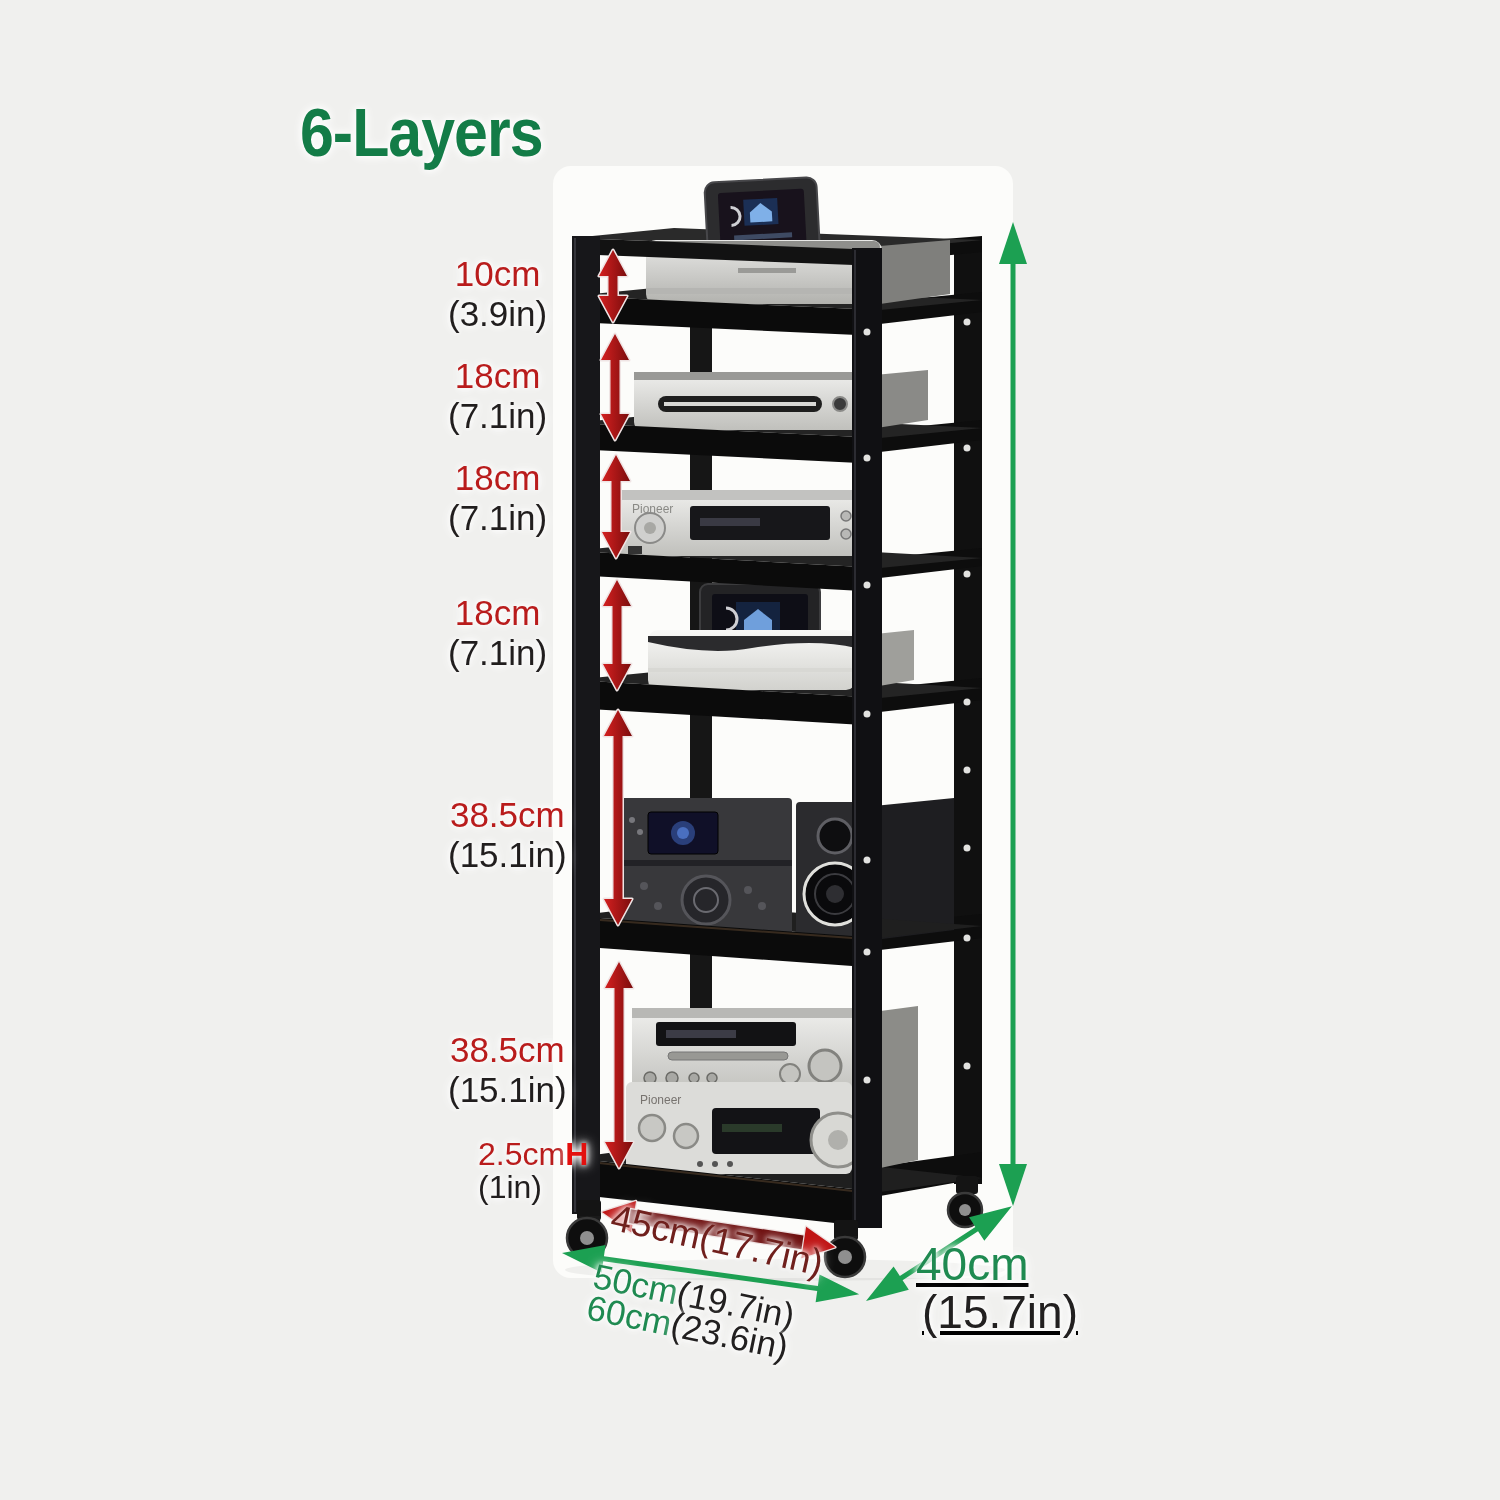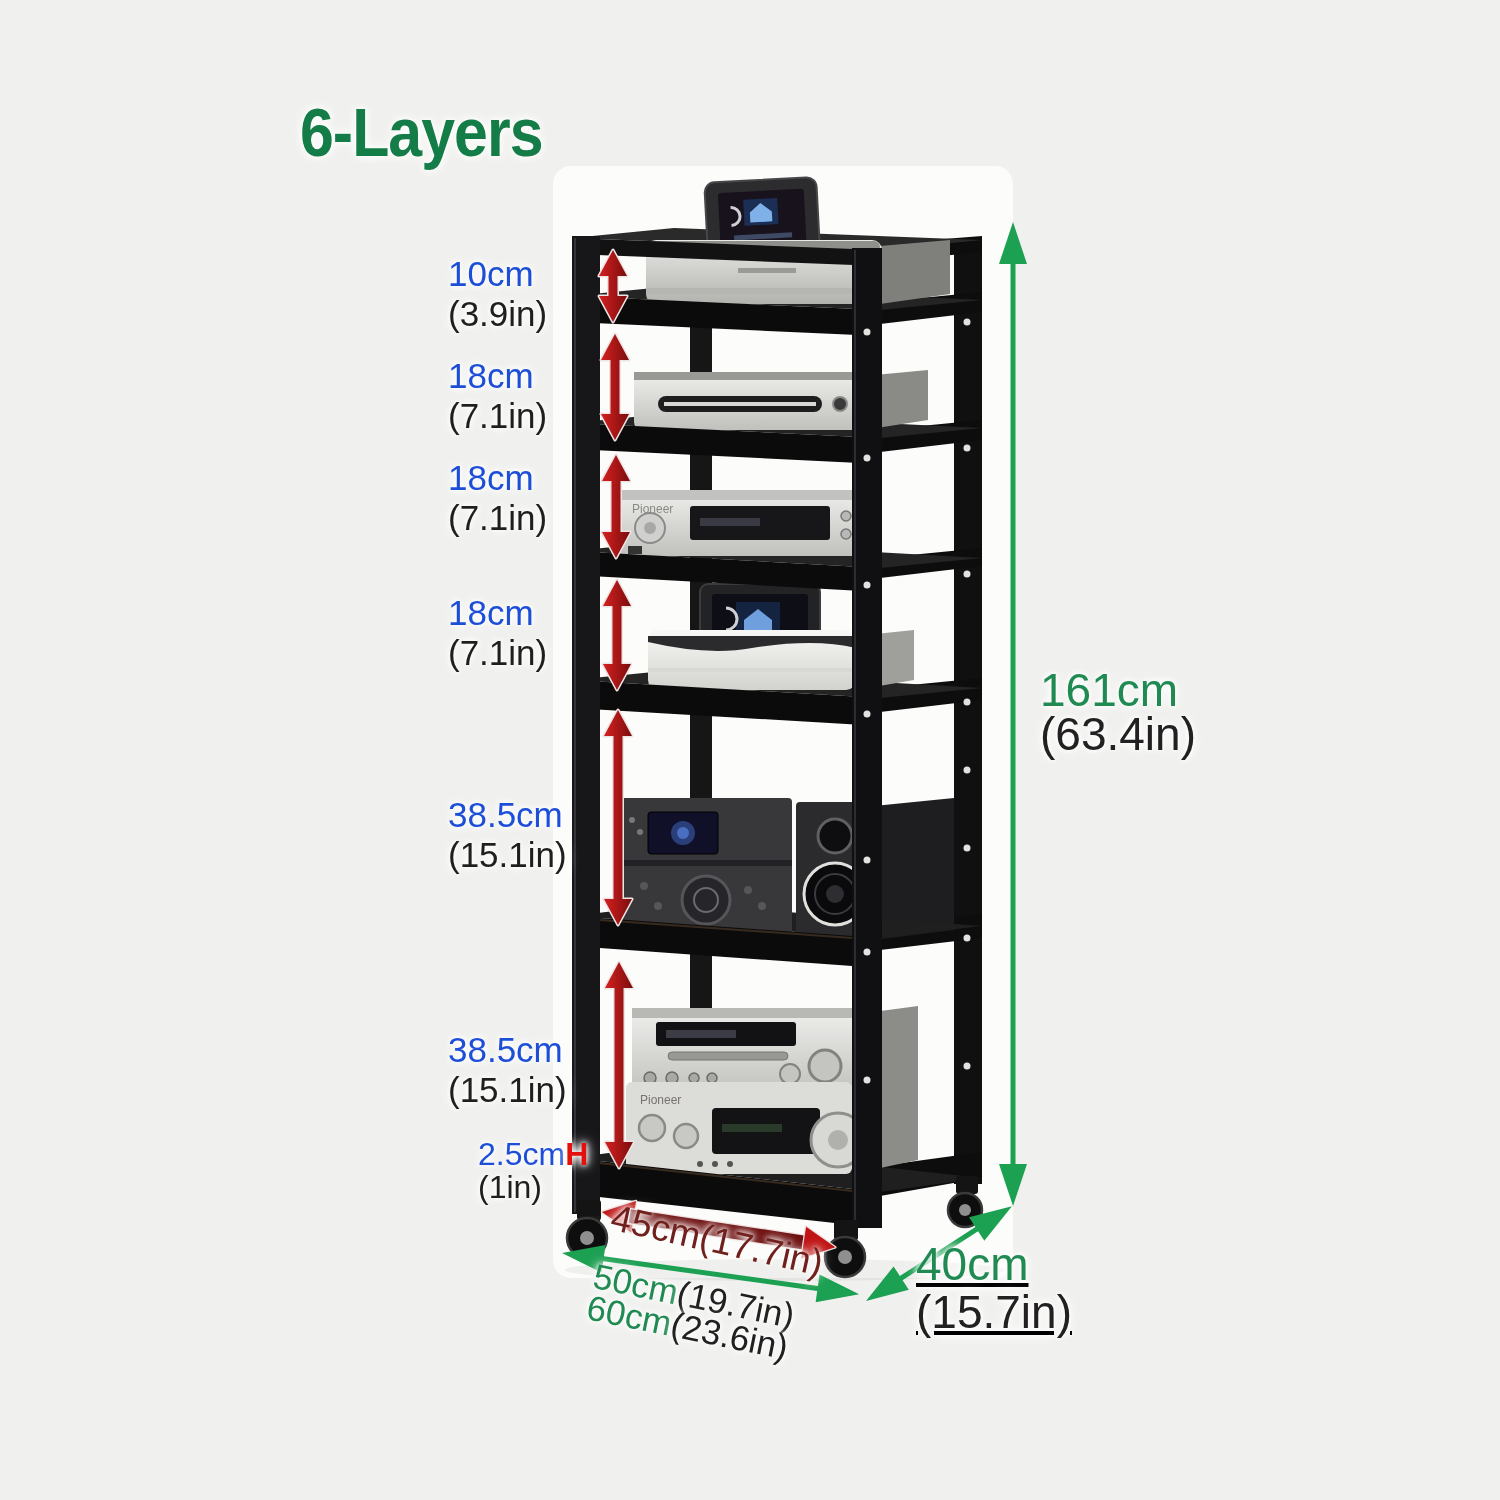--- a/index.html
+++ b/index.html
@@ -14,21 +14,21 @@
     font-size:64px;font-weight:bold;color:#137c47;
     letter-spacing:-1px;transform:scale(.95,1.08);transform-origin:left top;
     text-shadow:0 0 6px #fff,0 0 12px #fff;
     white-space:nowrap;
   }
   .dim{
     position:absolute;white-space:nowrap;
     font-size:35px;line-height:40px;
     text-shadow:0 0 5px #fff,0 0 9px #fff,0 0 14px #fff;
   }
-  .dim .cm{color:#1d4ed8;display:block;}
+  .dim .cm{color:#b91c1c;display:block;text-align:center;}
   .dim .in{color:#211e1e;display:block;text-align:center;}
   .marker{color:#e3100e;font-weight:bold;}
   .g-val{color:#1f8a51;}
   .d-val{color:#222020;}
   .big{font-size:46px;line-height:44px;}
   .rot{transform-origin:left top;}
   #lbl-45{left:616px;top:1198px;font-size:37px;color:#70201d;transform:rotate(12.5deg);}
   #lbl-5060{left:597px;top:1260px;font-size:35px;line-height:32px;transform:rotate(11.5deg);}
   #lbl-height{left:1040px;top:668px;}
   #lbl-depth{left:916px;top:1240px;line-height:48px;text-decoration:underline;}
@@ -309,30 +309,26 @@
   <div class="dim" id="gap-6">
     <span class="cm">38.5cm</span>
     <span class="in">(15.1in)</span>
   </div>
 
   <div class="dim" id="lbl-caster">
     <span><span class="cm" style="display:inline">2.5cm</span><span class="marker">H</span></span><br>
     <span class="in" style="display:inline;">(1in)</span>
   </div>
 
-  <div class="dim big" id="lbl-height">
-    <span class="g-val" style="display:block">161cm</span>
-    <span class="d-val" style="display:block">(63.4in)</span>
-  </div>
 
   <div class="dim rot" id="lbl-45">45cm(17.7in)</div>
 
   <div class="dim rot" id="lbl-5060">
     <span style="display:block"><span class="g-val">50cm</span><span class="d-val">(19.7in)</span></span>
     <span style="display:block"><span class="g-val">60cm</span><span class="d-val">(23.6in)</span></span>
   </div>
 
   <div class="dim big" id="lbl-depth">
     <span class="g-val" style="display:block">40cm</span>
-    <span class="d-val" style="display:block;margin-left:0">(15.7in)</span>
+    <span class="d-val" style="display:block;margin-left:6px">(15.7in)</span>
   </div>
 
 </div>
 
 </body></html>

